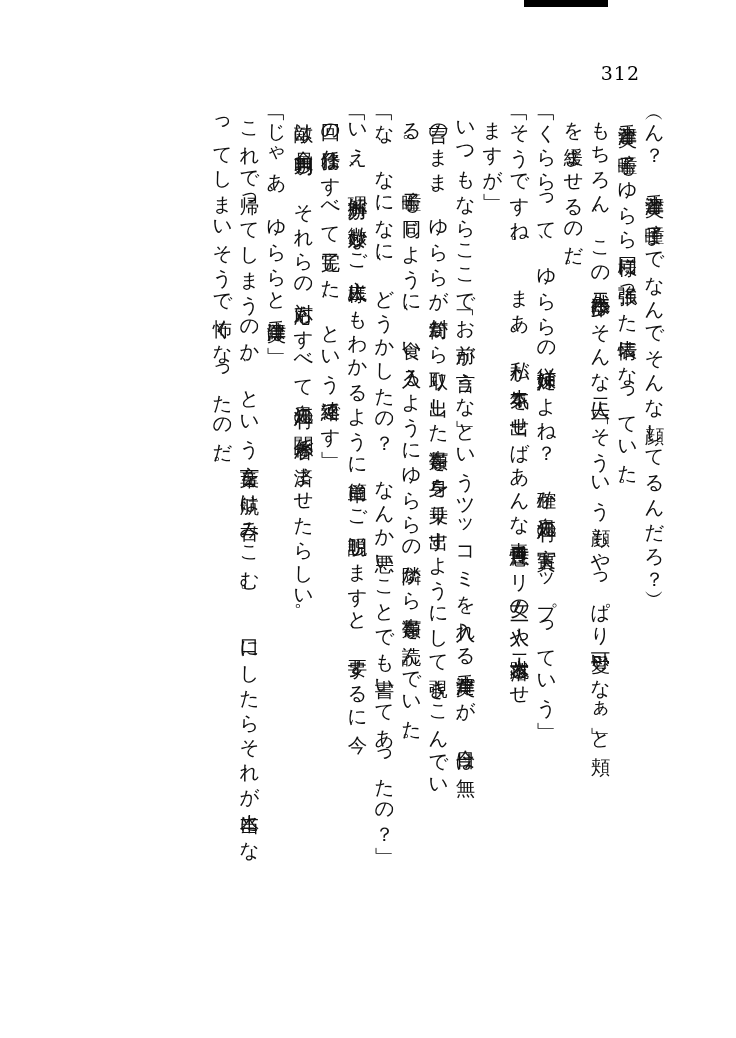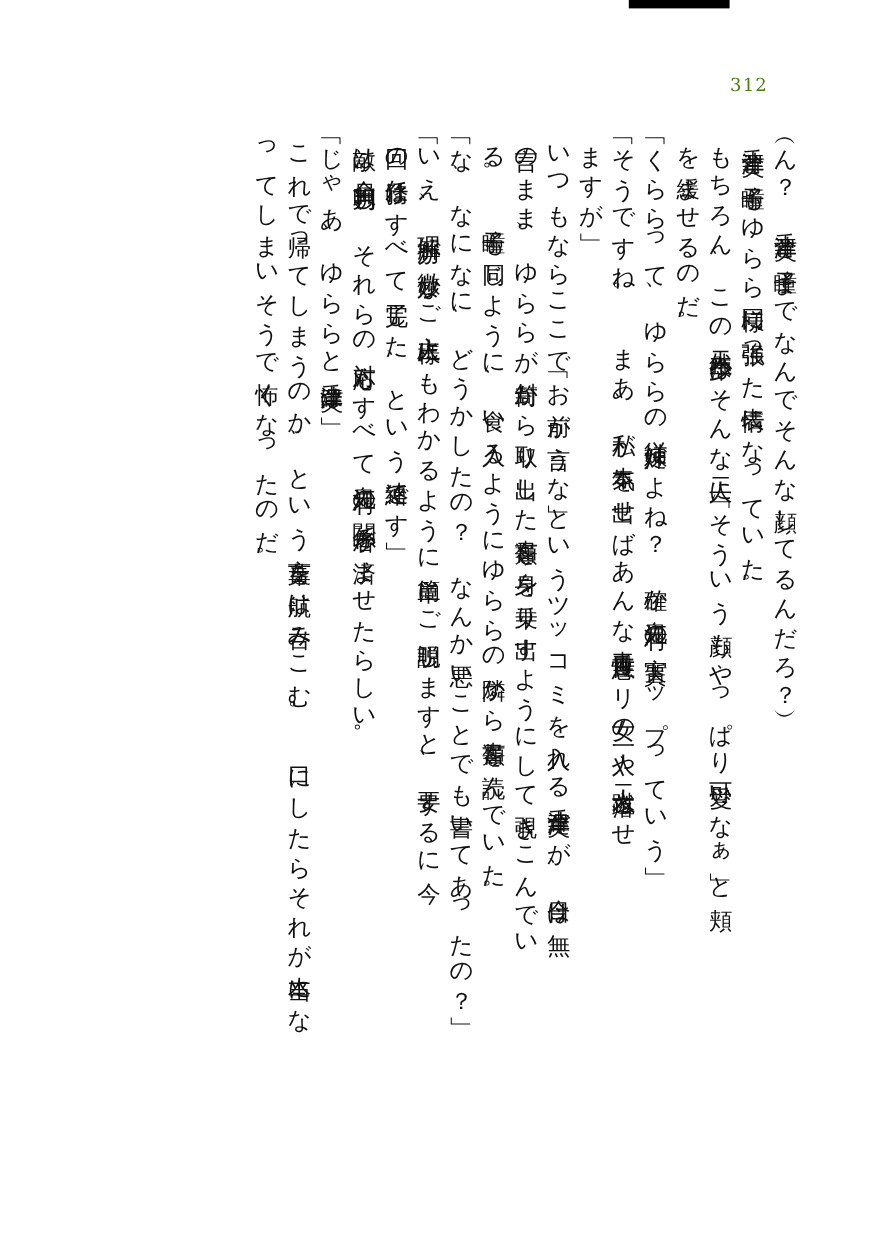--- a/index.html
+++ b/index.html
@@ -29,24 +29,24 @@
   .page {
     position: absolute;
     inset: 0;
     padding: 0;
   }
 
   .page-number {
     position: absolute;
     top: 62px;
     right: 96px;
-    font-size: 15px;
+    font-size: 19px;
     letter-spacing: 1px;
     font-family: "DejaVu Serif", "Liberation Serif", serif;
-    color: #4d7c0f;
+    color: #000000;
   }
 
   
   .text-block {
     position: absolute;
     top: 108px;
     right: 72px;
     left: 82px;
     height: 850px;
     display: flex;

